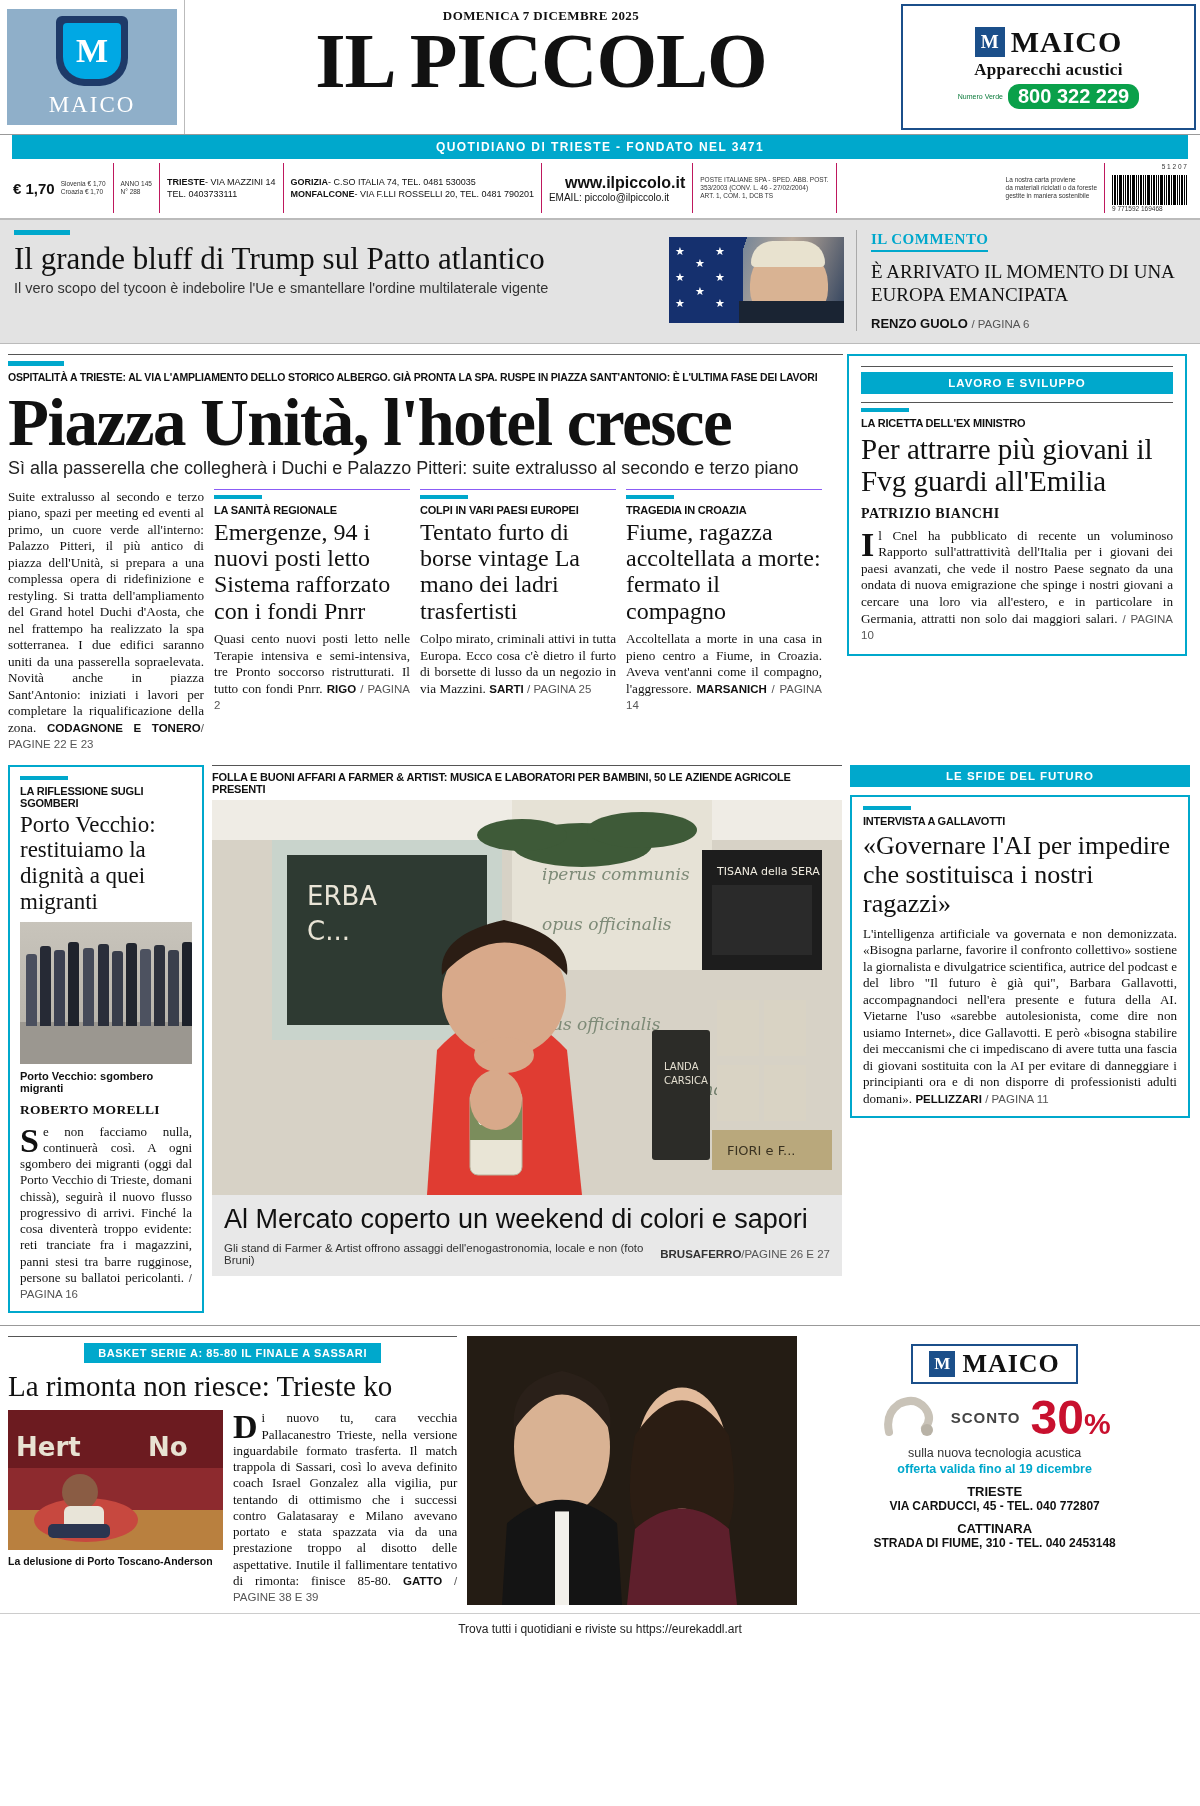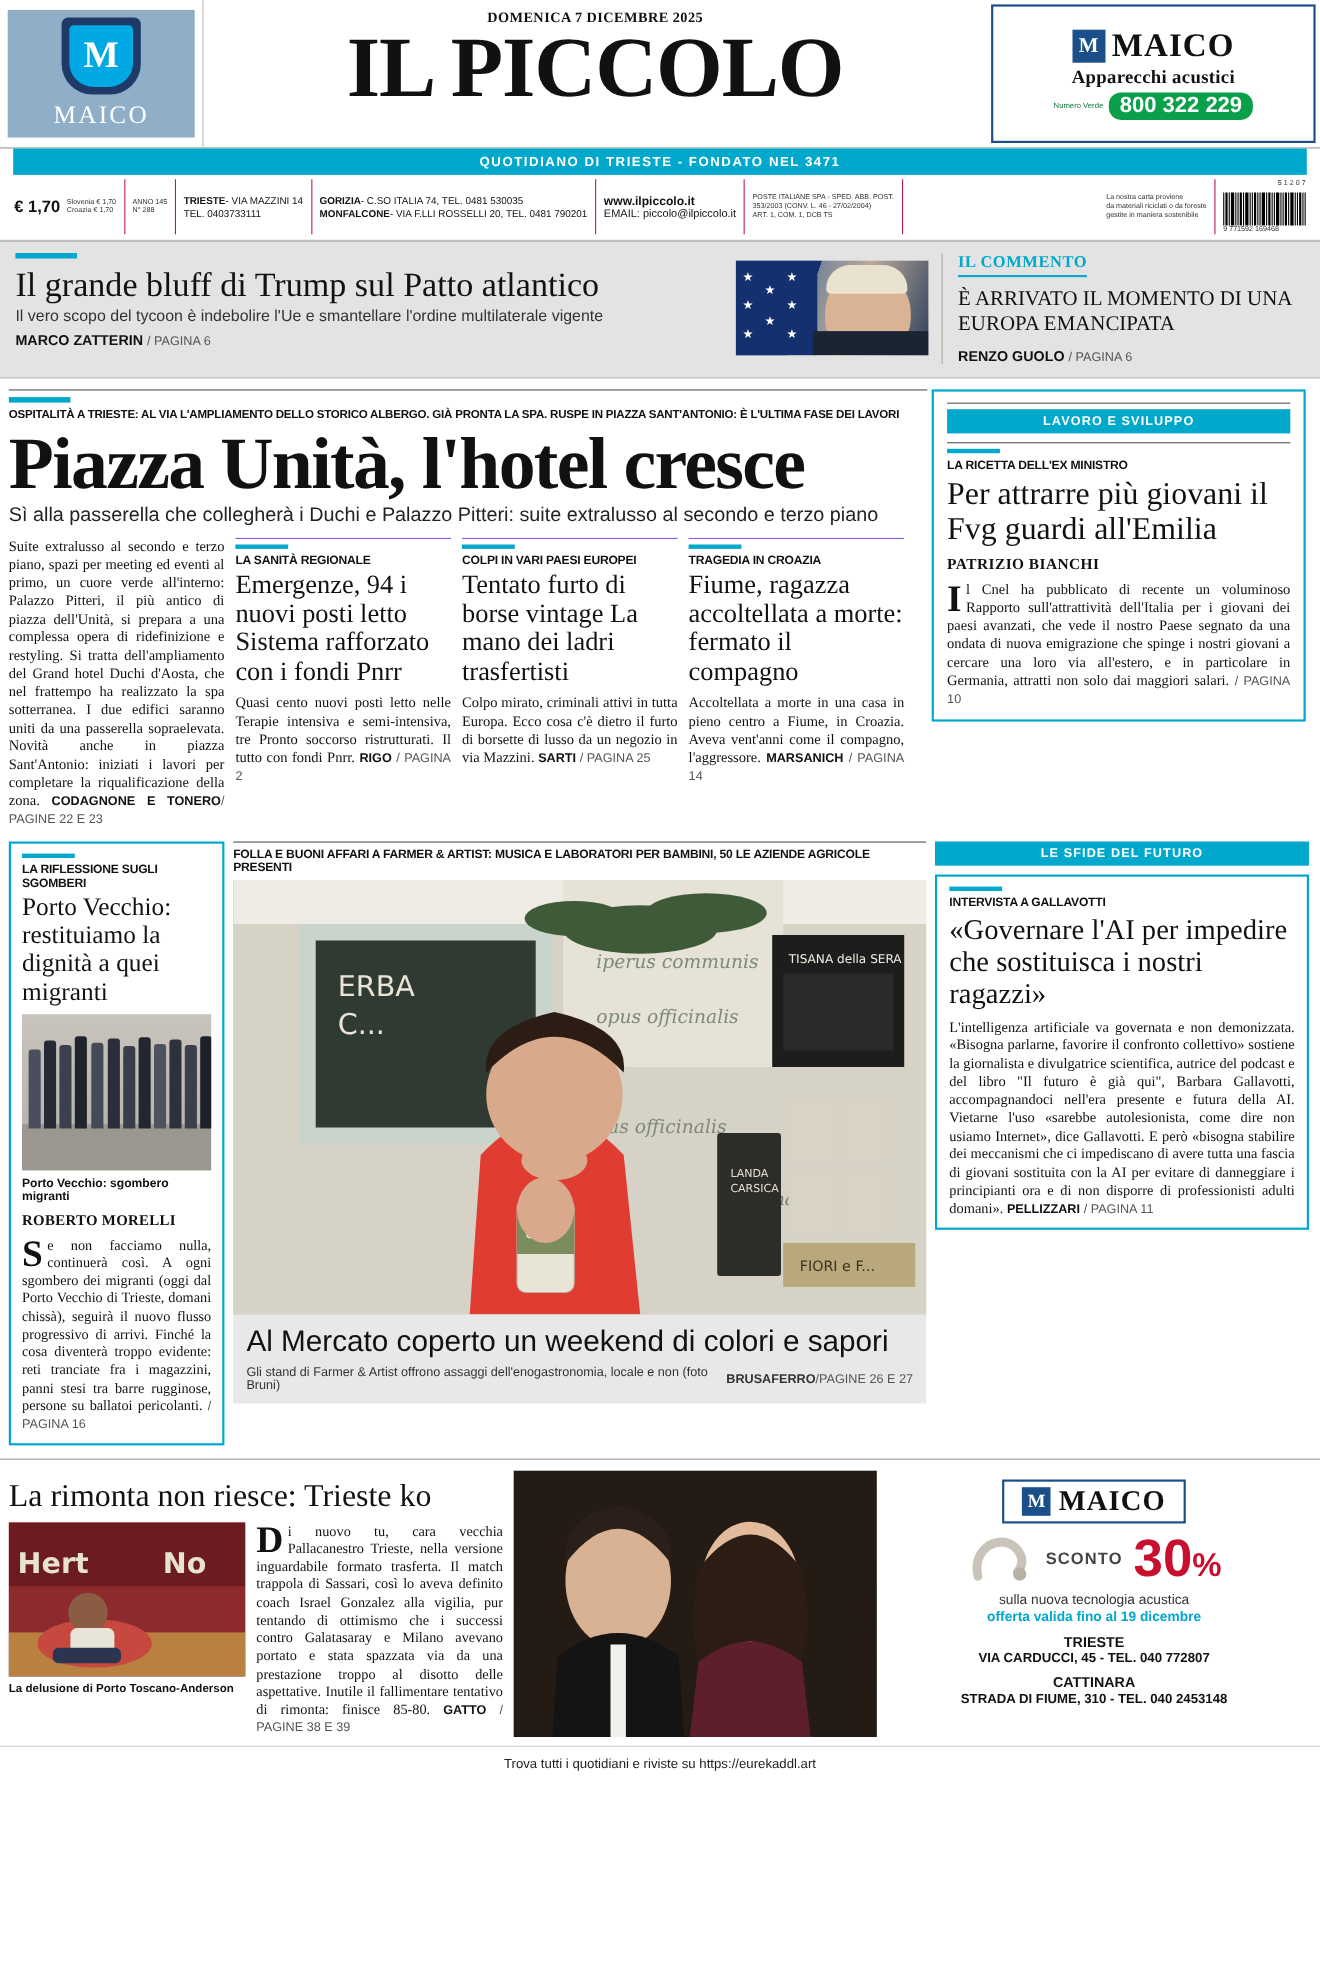--- a/index.html
+++ b/index.html
@@ -39,21 +39,21 @@
   .cyan-wrap .cyan-bar { flex:1; }
 
   
   .info-row { display:flex; align-items:stretch; font-family:"Liberation Sans",sans-serif; font-size:8px; padding:4px 6px 5px 6px; border-bottom:1px solid #bbb; }
   .info-cell { padding:0 7px; border-right:1px solid #be185d; display:flex; flex-direction:column; justify-content:center; }
   .info-cell:last-child { border-right:none; }
   .price { font-weight:bold; font-size:15px; font-family:"Liberation Sans",sans-serif; }
   .tiny { font-size:6.5px; line-height:1.25; color:#333; }
   .b { font-weight:bold; }
   .addr { font-size:9px; line-height:1.35; }
-  .web { font-size:11px; font-weight:bold; }
+  .web { font-size:16px; font-weight:bold;margin-left:16px; }
   .email { font-size:10px; }
   .barcode { display:flex; align-items:flex-end; gap:1px; height:34px; }
   .barcode i { display:block; width:1px; height:30px; background:#000; }
 
   
   .trump-band { display:flex; background:#e3e3e3; border-top:1px solid #bbb; border-bottom:1px solid #bbb; padding:10px 14px 12px 14px; gap:12px; }
   .tb-left { flex:1; }
   .cyan-rule { width:56px; height:5px; background:#00a8cc; margin-bottom:7px; }
   .tb-title { font-family:"Liberation Serif",serif; font-size:31px; font-weight:normal; line-height:1.08; }
   .tb-sub { font-family:"Liberation Sans",sans-serif; font-size:14.5px; color:#333; margin-top:4px; }
@@ -264,21 +264,20 @@
       </div>
       <div class="tiny">9  771592 169468</div>
     </div>
   </div>
 
   <div class="trump-band">
     <div class="tb-left">
       <div class="cyan-rule"></div>
       <div class="tb-title">Il grande bluff di Trump sul Patto atlantico</div>
       <div class="tb-sub">Il vero scopo del tycoon è indebolire l'Ue e smantellare l'ordine multilaterale vigente</div>
-      <div class="tb-by"><span>MARCO ZATTERIN</span> <span class="pg">/ PAGINA 6</span></div>
     </div>
     <div class="tb-photo">
       <div class="flagstars">
         <span class="star" style="left:6px;top:8px">★</span>
         <span class="star" style="left:26px;top:20px">★</span>
         <span class="star" style="left:6px;top:34px">★</span>
         <span class="star" style="left:26px;top:48px">★</span>
         <span class="star" style="left:6px;top:60px">★</span>
         <span class="star" style="left:46px;top:8px">★</span>
         <span class="star" style="left:46px;top:34px">★</span>
@@ -437,20 +436,23 @@
         <div class="col-cyan"></div>
         <div class="col-kicker">INTERVISTA A GALLAVOTTI</div>
         <div class="ai-title">«Governare l'AI per impedire che sostituisca i nostri ragazzi»</div>
         <div class="ai-body"><span>L'intelligenza artificiale va governata e non demonizzata. «Bisogna parlarne, favorire il confronto collettivo» sostiene la giornalista e divulgatrice scientifica, autrice del podcast e del libro "Il futuro è già qui", Barbara Gallavotti, accompagnandoci nell'era presente e futura della AI. Vietarne l'uso «sarebbe autolesionista, come dire non usiamo Internet», dice Gallavotti. E però «bisogna stabilire dei meccanismi che ci impediscano di avere tutta una fascia di giovani sostituita con la AI per evitare di danneggiare i principianti ora e di non disporre di professionisti adulti domani».</span> <span class="byl">PELLIZZARI</span> <span class="pg">/ PAGINA 11</span></div>
       </div>
     </div>
   </div>
 
   <div class="bot-area">
     <div class="bot-left">
+      <div class="basket-hdr-wrap">
+        <span class="basket-hdr">BASKET SERIE A: 85-80 IL FINALE A SASSARI</span>
+      </div>
       <div class="basket-title">La rimonta non riesce: Trieste ko</div>
       <div class="basket-cols">
         <div>
           <div class="basket-photo">
             <svg width="215" height="140" viewBox="0 0 215 140" preserveAspectRatio="none">
               <rect width="215" height="140" fill="#8d2a2e"></rect>
               <rect x="0" y="0" width="215" height="58" fill="#6c1b20"></rect>
               <text x="8" y="46" font-family="DejaVu Sans" font-size="26" font-weight="bold" fill="#e8e2d2">Hert</text>
               <text x="140" y="46" font-family="DejaVu Sans" font-size="26" font-weight="bold" fill="#e8e2d2">No</text>
               <rect x="0" y="100" width="215" height="40" fill="#b9803f"></rect>

